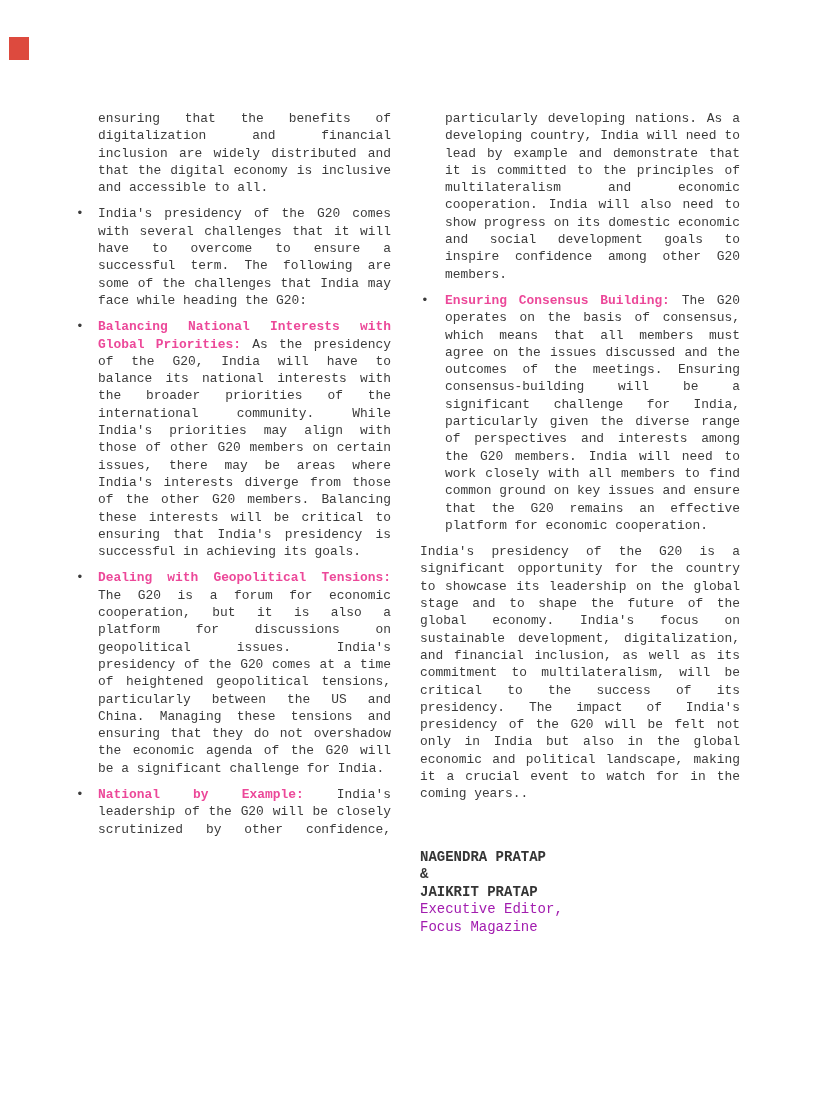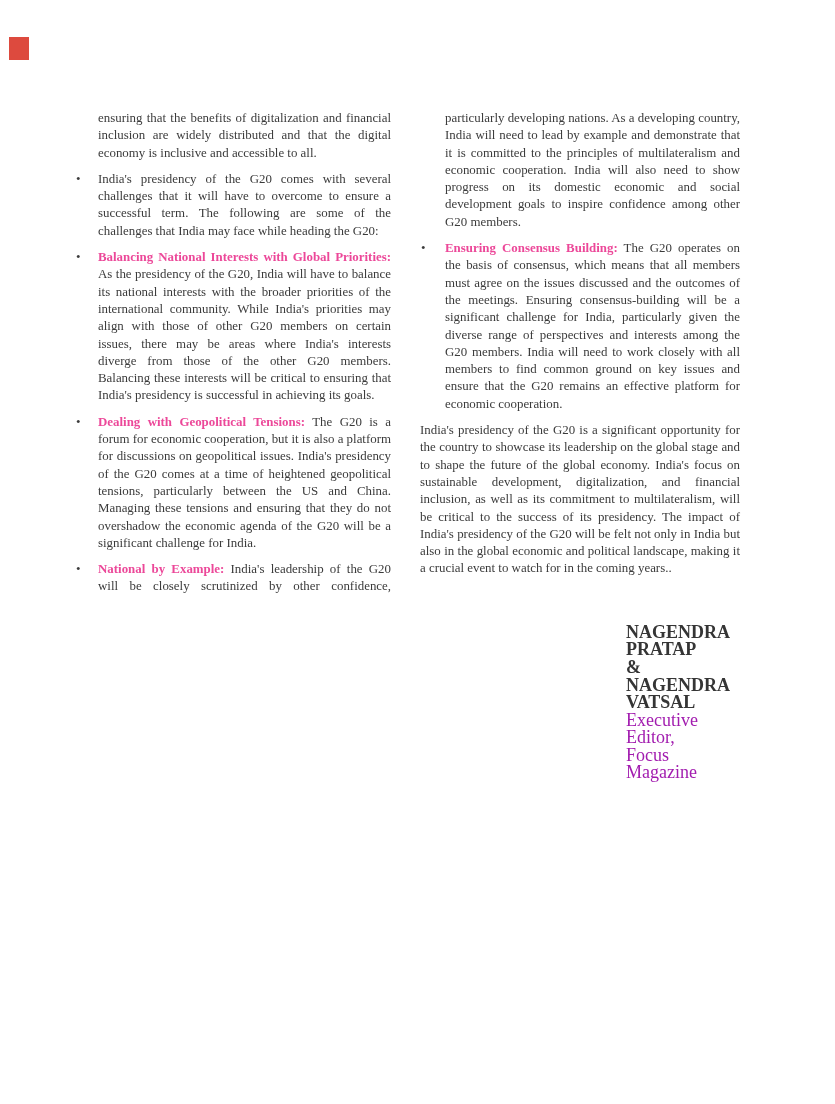--- a/index.html
+++ b/index.html
@@ -5,21 +5,21 @@
   html, body {
     margin: 0;
     padding: 0;
     background: #ffffff;
   }
   .page {
     position: relative;
     width: 835px;
     height: 1104px;
     background: #ffffff;
-    font-family: Liberation Serif, serif;
+    font-family: Liberation Mono, monospace;
     color: #3b3b3b;
     overflow: hidden;
   }
   .corner-tab {
     position: absolute;
     left: 9px;
     top: 37px;
     width: 20px;
     height: 23px;
   }
@@ -45,23 +45,22 @@
   .bullet-r { padding-left: 25px; }
   .bullet .marker {
     position: absolute;
     left: 1px;
     top: 0;
   }
   .bullet .para { margin: 0; }
   .force-last { text-align-last: justify; }
   b, .bold { font-weight: bold; color: #ec4899; }
   .signature {
-    margin-left: 206px;
     margin-top: 46px;
-    font-size: 18px;
+    font-size: 14px;
     line-height: 17.6px;
     text-align: left;
   }
   .sig-name { font-weight: bold; color: #353535; }
   .sig-role { font-weight: normal; color: #a21caf; }
 </style>
 </head>
 <body>
 
 <div class="page">
@@ -101,20 +100,20 @@
     <div class="bullet bullet-r">
       <span class="marker">•</span>
       <p class="para"><b>Ensuring Consensus Building:</b><span> The G20 operates on the basis of consensus, which means that all members must agree on the issues discussed and the outcomes of the meetings. Ensuring consensus-building will be a significant challenge for India, particularly given the diverse range of perspectives and interests among the G20 members. India will need to work closely with all members to find common ground on key issues and ensure that the G20 remains an effective platform for economic cooperation.</span></p>
     </div>
 
     <p class="para">India's presidency of the G20 is a significant opportunity for the country to showcase its leadership on the global stage and to shape the future of the global economy. India's focus on sustainable development, digitalization, and financial inclusion, as well as its commitment to multilateralism, will be critical to the success of its presidency. The impact of India's presidency of the G20 will be felt not only in India but also in the global economic and political landscape, making it a crucial event to watch for in the coming years..</p>
 
     <div class="signature">
       <div class="sig-name">NAGENDRA PRATAP</div>
       <div class="sig-name">&amp;</div>
-      <div class="sig-name">NAGENDRA VATSAL</div>
+      <div class="sig-name">JAIKRIT PRATAP</div>
       <div class="sig-role">Executive Editor,</div>
       <div class="sig-role">Focus Magazine</div>
     </div>
 
   </div>
 
 </div>
 
 </body></html>

